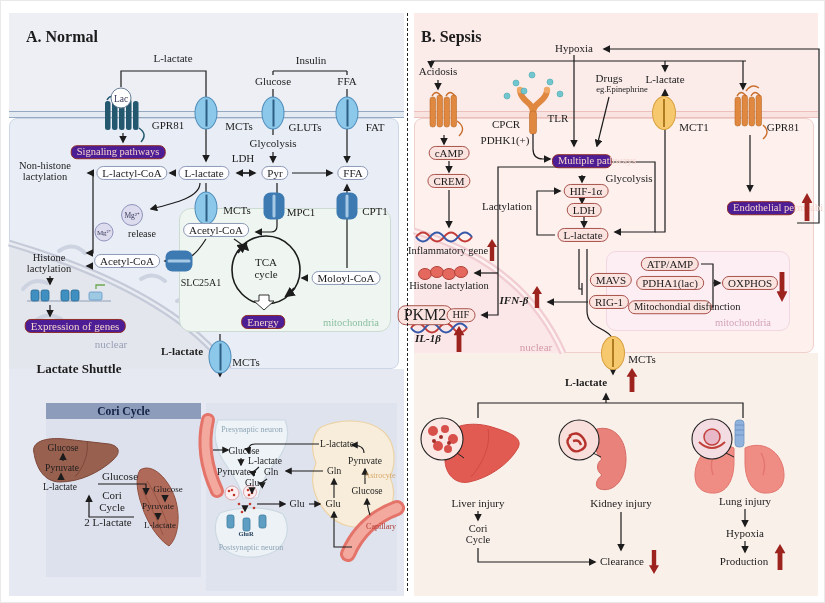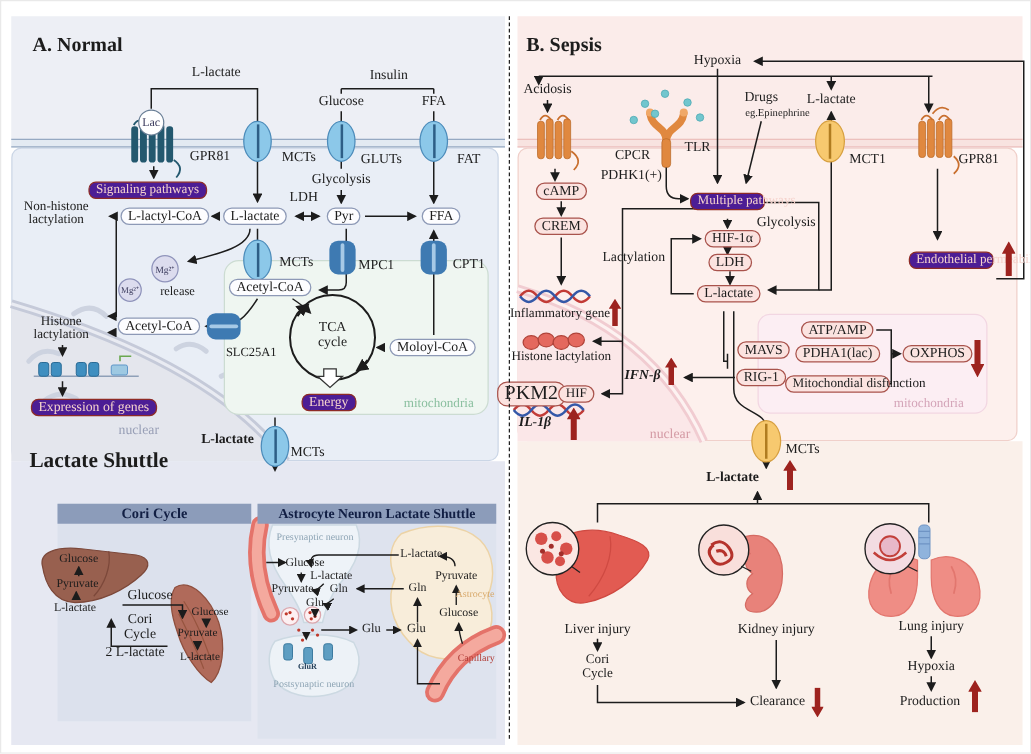--- a/index.html
+++ b/index.html
@@ -386,38 +386,35 @@
   <div class="bx" style="left:345px;top:277px">Moloyl-CoA</div>
   <div class="bx rb" style="left:262px;top:321px">Energy</div>
   <div class="L" style="left:350px;top:322px;color:#8abf9f;font-size:10.5px">mitochondria</div>
   <div class="L" style="left:200px;top:282px;font-size:10px">SLC25A1</div>
   <div class="bx" style="left:126px;top:260px">Acetyl-CoA</div>
   <div class="L wrap" style="left:48px;top:262px;width:72px;font-size:10.5px">Histone lactylation</div>
   <div class="bx rb" style="left:74px;top:325px">Expression of genes</div>
   <div class="L" style="left:110px;top:344px;color:#989fb6">nuclear</div>
   <div class="L b" style="left:181px;top:351px">L-lactate</div>
   <div class="L" style="left:245px;top:362px">MCTs</div>
-  <div class="L b" style="left:78px;top:368px;font-size:17px">Lactate Shuttle</div>
+  <div class="L b" style="left:78px;top:368px;font-size:13px">Lactate Shuttle</div>
 
   <div class="hdr" style="left:45px;top:402px;width:155px;height:16px">
       <span>Cori Cycle</span>
     </div>
   <div class="L" style="left:62px;top:447px;font-size:9.5px">Glucose</div>
   <div class="L" style="left:61px;top:467px;font-size:9.5px">Pyruvate</div>
   <div class="L" style="left:59px;top:486px;font-size:9.5px">L-lactate</div>
   <div class="L" style="left:119px;top:476px">Glucose</div>
   <div class="L wrap" style="left:111px;top:501px;width:36px">Cori Cycle</div>
   <div class="L" style="left:107px;top:522px">2 L-lactate</div>
   <div class="L" style="left:167px;top:489px;font-size:9px">Glucose</div>
   <div class="L" style="left:157px;top:506px;font-size:9px">Pyruvate</div>
   <div class="L" style="left:159px;top:525px;font-size:9px">L-lactate</div>
 
-  <div class="hdr" style="left:205px;top:402px;width:191px;height:16px;font-size:11px">
-      <span>Astrocyte Neuron Lactate Shuttle</span>
-    </div>
   <div class="L wrap" style="left:251px;top:429px;width:64px;font-size:8px;color:#8da4b4">Presynaptic neuron</div>
   <div class="L" style="left:243px;top:450px;font-size:9.5px">Glucose</div>
   <div class="L" style="left:264px;top:460px;font-size:9.5px">L-lactate</div>
   <div class="L" style="left:233px;top:471px;font-size:9.5px">Pyruvate</div>
   <div class="L" style="left:270px;top:471px;font-size:9.5px">Gln</div>
   <div class="L" style="left:251px;top:482px;font-size:9.5px">Glu</div>
   <div class="L" style="left:296px;top:503px;font-size:10px">Glu</div>
   <div class="L" style="left:332px;top:503px;font-size:10px">Glu</div>
   <div class="L" style="left:336px;top:443px;font-size:9.5px">L-lactate</div>
   <div class="L" style="left:364px;top:460px;font-size:9.5px">Pyruvate</div>

